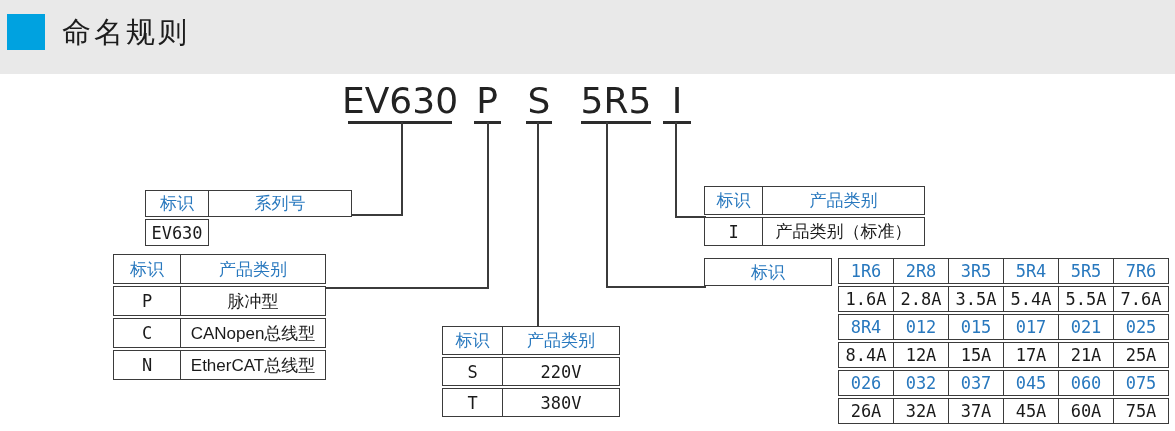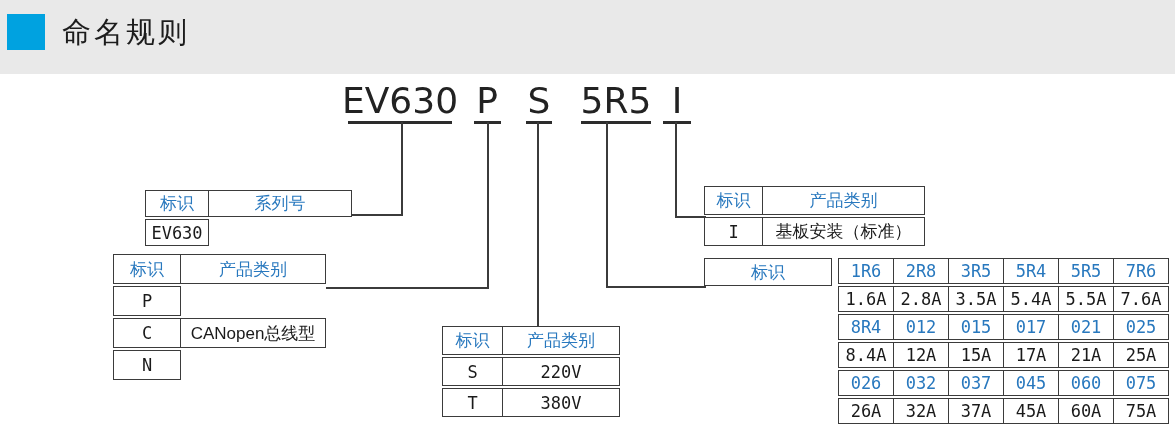--- a/index.html
+++ b/index.html
@@ -101,27 +101,29 @@
     </div>
   </div>
 
   <div class="tbl" id="t-ptype">
     <div class="trow">
       <div class="tcell hd c0">标识</div>
       <div class="tcell hd c1">产品类别</div>
     </div>
     <div class="trow">
       <div class="tcell mono c0">P</div>
+      <div class="tcell c1">脉冲型</div>
     </div>
     <div class="trow">
       <div class="tcell mono c0">C</div>
       <div class="tcell c1">CANopen总线型</div>
     </div>
     <div class="trow">
       <div class="tcell mono c0">N</div>
+      <div class="tcell c1">EtherCAT总线型</div>
     </div>
   </div>
 
   <div class="tbl" id="t-volt">
     <div class="trow">
       <div class="tcell hd c0">标识</div>
       <div class="tcell hd c1">产品类别</div>
     </div>
     <div class="trow">
       <div class="tcell mono c0">S</div>
@@ -133,21 +135,21 @@
     </div>
   </div>
 
   <div class="tbl" id="t-mount">
     <div class="trow">
       <div class="tcell hd c0">标识</div>
       <div class="tcell hd c1">产品类别</div>
     </div>
     <div class="trow">
       <div class="tcell mono c0">I</div>
-      <div class="tcell c1">基板安装（标准）</div>
+      <div class="tcell c1">产品类别（标准）</div>
     </div>
   </div>
 
   <div class="tbl" id="t-cur-label">
     <div class="trow">
       <div class="tcell hd">标识</div>
     </div>
   </div>
 
   <div class="tbl" id="t-cur-grid">

